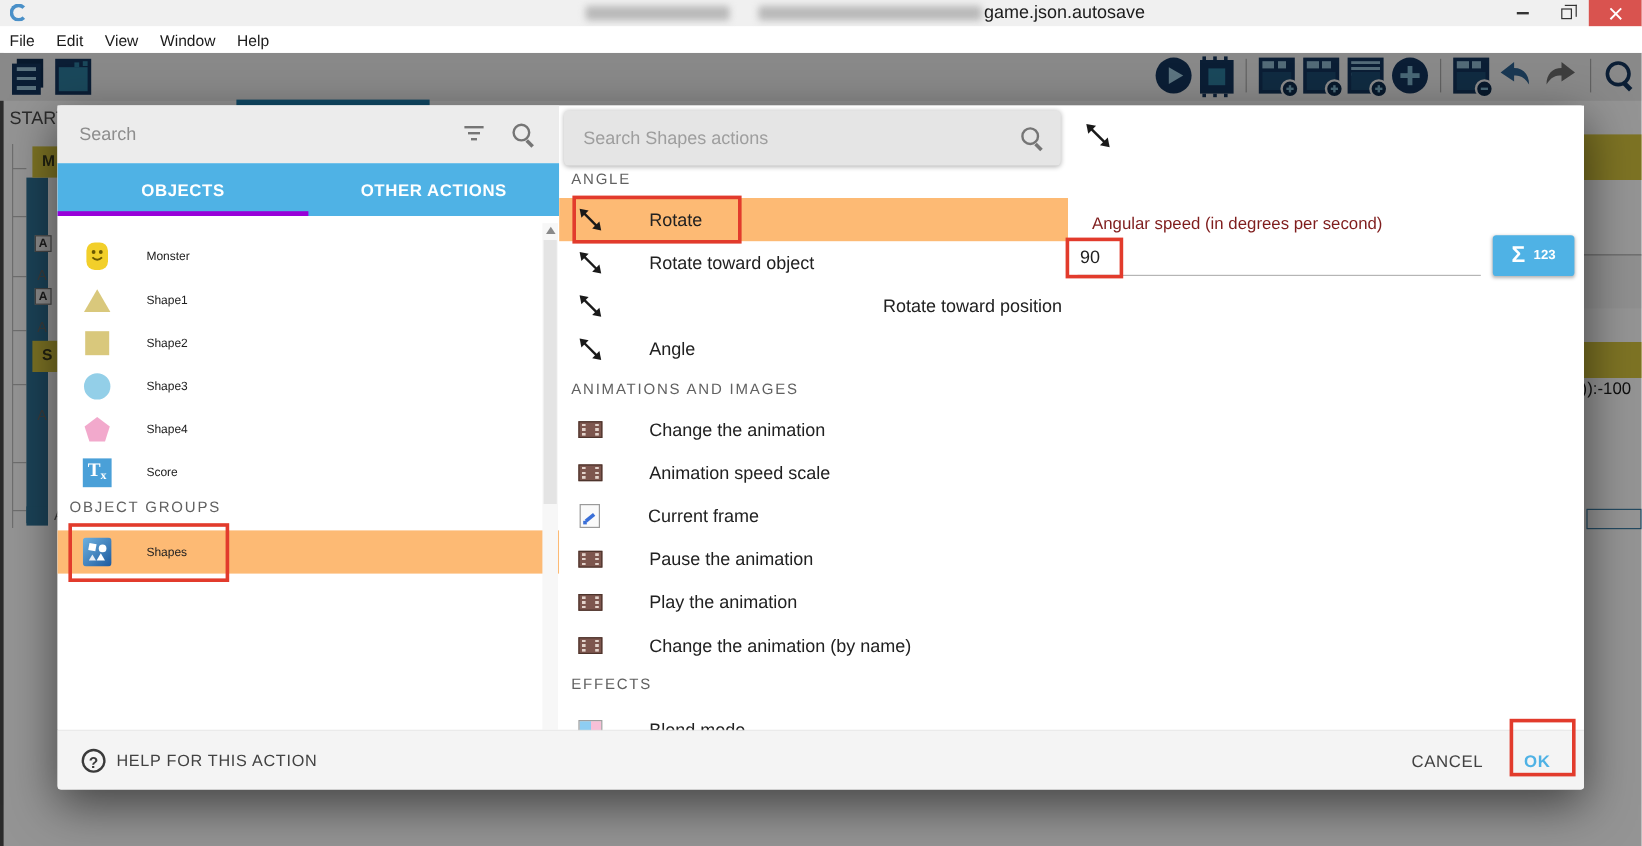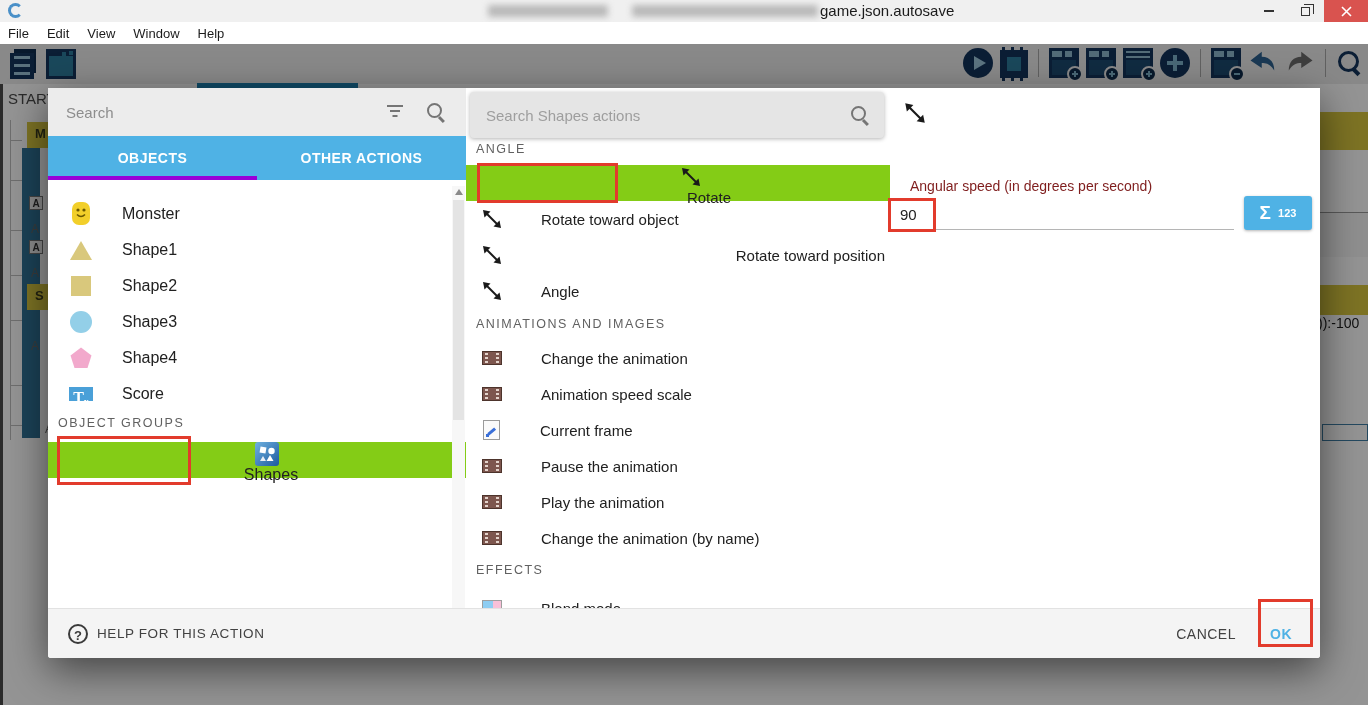--- a/index.html
+++ b/index.html
@@ -109,24 +109,24 @@
     transform:rotate(45deg); transform-origin:0 0; }
   #obj-search .mag-sm { position:absolute; left:378px; top:14px; }
 
   #tabs { position:absolute; left:0; top:48px; width:418px; height:44px; background:#4fb2e5; display:flex; }
   .tab { flex:1; display:flex; align-items:center; justify-content:center; color:#fff; font-size:14px;
     font-weight:bold; letter-spacing:0.5px; position:relative; cursor:pointer; }
   #tab-underline { position:absolute; left:0; bottom:0; width:209px; height:4px; background:#9800d8; }
 
   .obj-row { position:absolute; left:0; width:418px; height:36px; display:flex; align-items:center; cursor:pointer; }
   .obj-ico { width:26px; margin-left:20px; display:flex; justify-content:center; }
-  .obj-label { margin-left:28px; font-size:16px; color:#212121; }
+  .obj-label { margin-left:28px; font-size:10px; color:#212121; }
   .subheader { position:absolute; left:10px; font-size:12.5px; color:#616161; letter-spacing:1.5px; }
-  .row-selected { background:#84cc16;flex-direction:column; }
-  .score-ico { width:24px; height:14px; background:#4aa0d8; color:#fff; text-align:center;
+  .row-selected { background:#fdba74; }
+  .score-ico { width:24px; height:24px; background:#4aa0d8; color:#fff; text-align:center;
     font-family:"Liberation Serif", serif; font-weight:bold; font-size:16px; line-height:22px; }
   .score-ico .sub { font-size:10px; vertical-align:-2px; }
 
   
   #left-scroll { position:absolute; left:404px; top:98px; width:13px; height:422px; background:#f7f7f7; }
   .arr-up { width:0; height:0; border-left:4px solid transparent; border-right:4px solid transparent;
     border-bottom:6px solid #8a8a8a; margin:3px auto 0; }
   .arr-down { width:0; height:0; border-left:4px solid transparent; border-right:4px solid transparent;
     border-top:6px solid #8a8a8a; margin:0 auto; }
   #left-thumb { position:absolute; left:1px; top:14px; width:11px; height:220px; background:#e4e4e4; }

